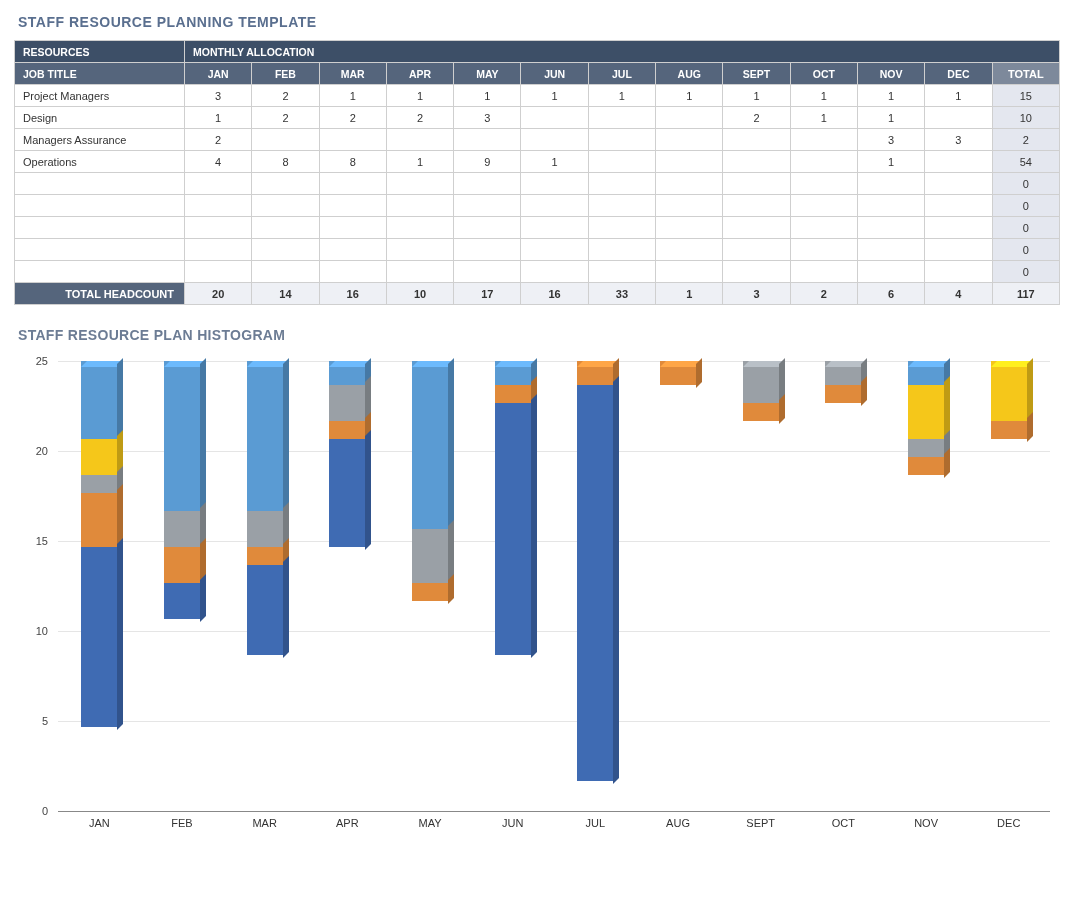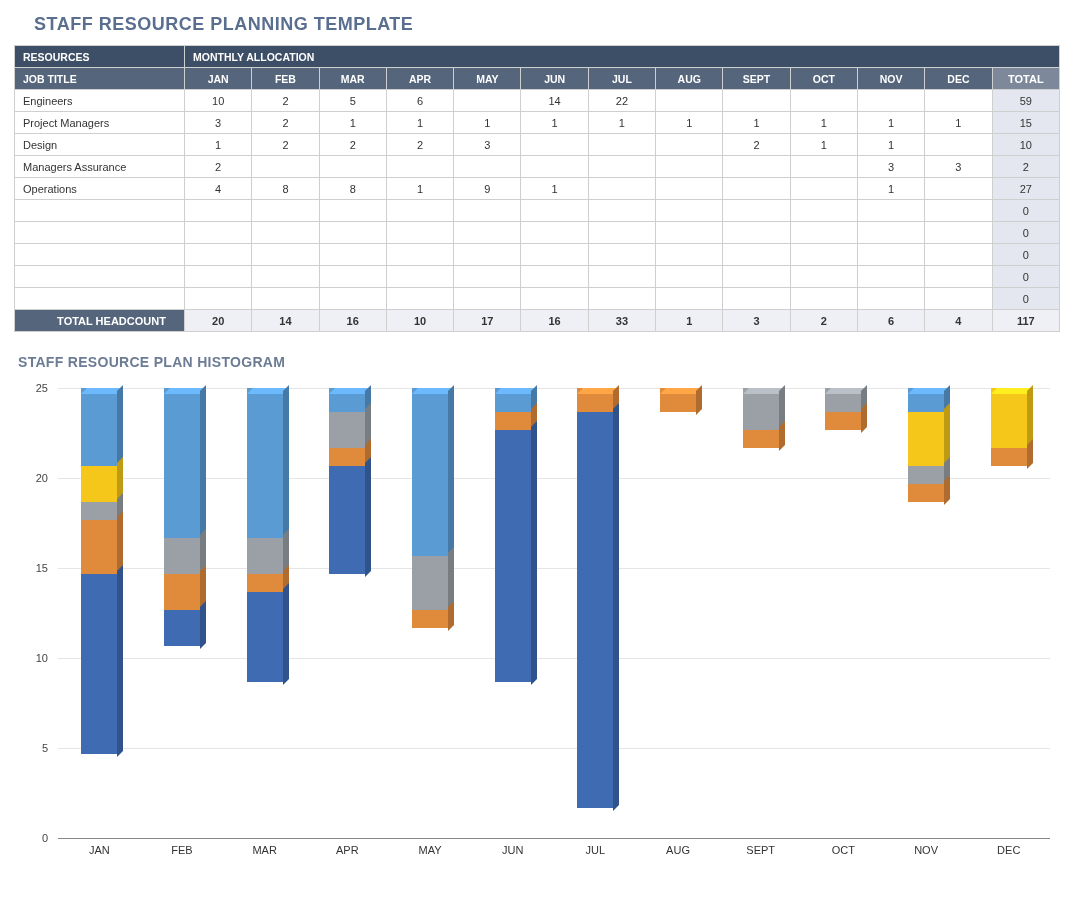--- a/index.html
+++ b/index.html
@@ -1,30 +1,30 @@
 <!DOCTYPE html>
 <html><head>
 <meta charset="utf-8">
 <style>
   * { box-sizing: border-box; }
   body { margin: 0; padding: 14px; font-family: "Segoe UI", Arial, sans-serif; background: #fff; color: #333; width: 1074px; }
-  h1.main-title { font-size: 18px; font-weight: 700; color: #5a6f8f; margin: 0 0 10px 20px; letter-spacing: .5px; }
+  h1.main-title { font-size: 14px; font-weight: 700; color: #5a6f8f; margin: 0 0 10px 4px; letter-spacing: .5px; }
   h2.sub-title  { font-size: 14px; font-weight: 700; color: #6c7c94; margin: 22px 0 8px 4px; letter-spacing: .3px; }
 
   table.planning { border-collapse: collapse; width: 100%; table-layout: fixed; font-size: 11px; }
   table.planning th, table.planning td { border: 1px solid #cfcfcf; height: 22px; padding: 2px 6px; }
   table.planning .hdr-dark { background: #3d4f67; color: #fff; font-weight: 700; text-align: left; font-size: 10.5px; }
   table.planning .hdr-mid  { background: #55657c; color: #fff; font-weight: 700; text-align: center; font-size: 10.5px; }
   table.planning .hdr-name { text-align: left; padding-left: 8px; }
   table.planning .hdr-total{ background: #7d899b; color:#fff; font-weight:700; text-align:center; }
   table.planning td.job    { text-align: left; padding-left: 8px; }
   table.planning td.val    { text-align: center; }
   table.planning td.totcol { background: #e4e7ef; text-align: center; }
   table.planning tr.totalrow td { background:#eef0f5; font-weight:700; text-align:center; }
-  table.planning tr.totalrow td.job { text-align:center; padding-right:10px; background:#55657c; color:#fff;padding-left:34px; }
+  table.planning tr.totalrow td.job { text-align:right; padding-right:10px; background:#55657c; color:#fff;padding-left:34px; }
 
   .chart-wrap { position: relative; width: 100%; height: 510px; margin-top: 4px; }
   .y-axis { position:absolute; left:0; top:10px; width:40px; height:450px; }
   .y-tick { position:absolute; left:0; width:34px; text-align:right; font-size:11px; color:#444; transform:translateY(-50%);}
   .grid   { position:absolute; left:44px; right:10px; height:0; border-top:1px solid #e5e5e5; }
   .baseline { position:absolute; left:44px; right:10px; top:460px; height:0; border-top:1px solid #888;}
   .cols { position:absolute; left:44px; right:10px; top:10px; height:450px; display:flex; }
   .colcell { flex:1; position:relative; }
   .barstack { position:absolute; bottom:0; left:50%; transform:translateX(-50%); width:36px; }
   .seg { width:100%; }
@@ -61,36 +61,20 @@
         <th class="hdr-mid">AUG</th>
         <th class="hdr-mid">SEPT</th>
         <th class="hdr-mid">OCT</th>
         <th class="hdr-mid">NOV</th>
         <th class="hdr-mid">DEC</th>
         <th class="hdr-total">TOTAL</th>
       </tr>
   </thead>
   <tbody id="table-body">
       <tr>
-        <td class="job">Engineers</td>
-        <td class="val">10</td>
-        <td class="val">2</td>
-        <td class="val">5</td>
-        <td class="val">6</td>
-        <td class="val"></td>
-        <td class="val">14</td>
-        <td class="val">22</td>
-        <td class="val"></td>
-        <td class="val"></td>
-        <td class="val"></td>
-        <td class="val"></td>
-        <td class="val"></td>
-        <td class="totcol">59</td>
-      </tr>
-      <tr>
         <td class="job">Project Managers</td>
         <td class="val">3</td>
         <td class="val">2</td>
         <td class="val">1</td>
         <td class="val">1</td>
         <td class="val">1</td>
         <td class="val">1</td>
         <td class="val">1</td>
         <td class="val">1</td>
         <td class="val">1</td>
@@ -138,21 +122,21 @@
         <td class="val">8</td>
         <td class="val">1</td>
         <td class="val">9</td>
         <td class="val">1</td>
         <td class="val"></td>
         <td class="val"></td>
         <td class="val"></td>
         <td class="val"></td>
         <td class="val">1</td>
         <td class="val"></td>
-        <td class="totcol">27</td>
+        <td class="totcol">54</td>
       </tr>
       <tr>
         <td class="job"></td>
         <td class="val"></td>
         <td class="val"></td>
         <td class="val"></td>
         <td class="val"></td>
         <td class="val"></td>
         <td class="val"></td>
         <td class="val"></td>

